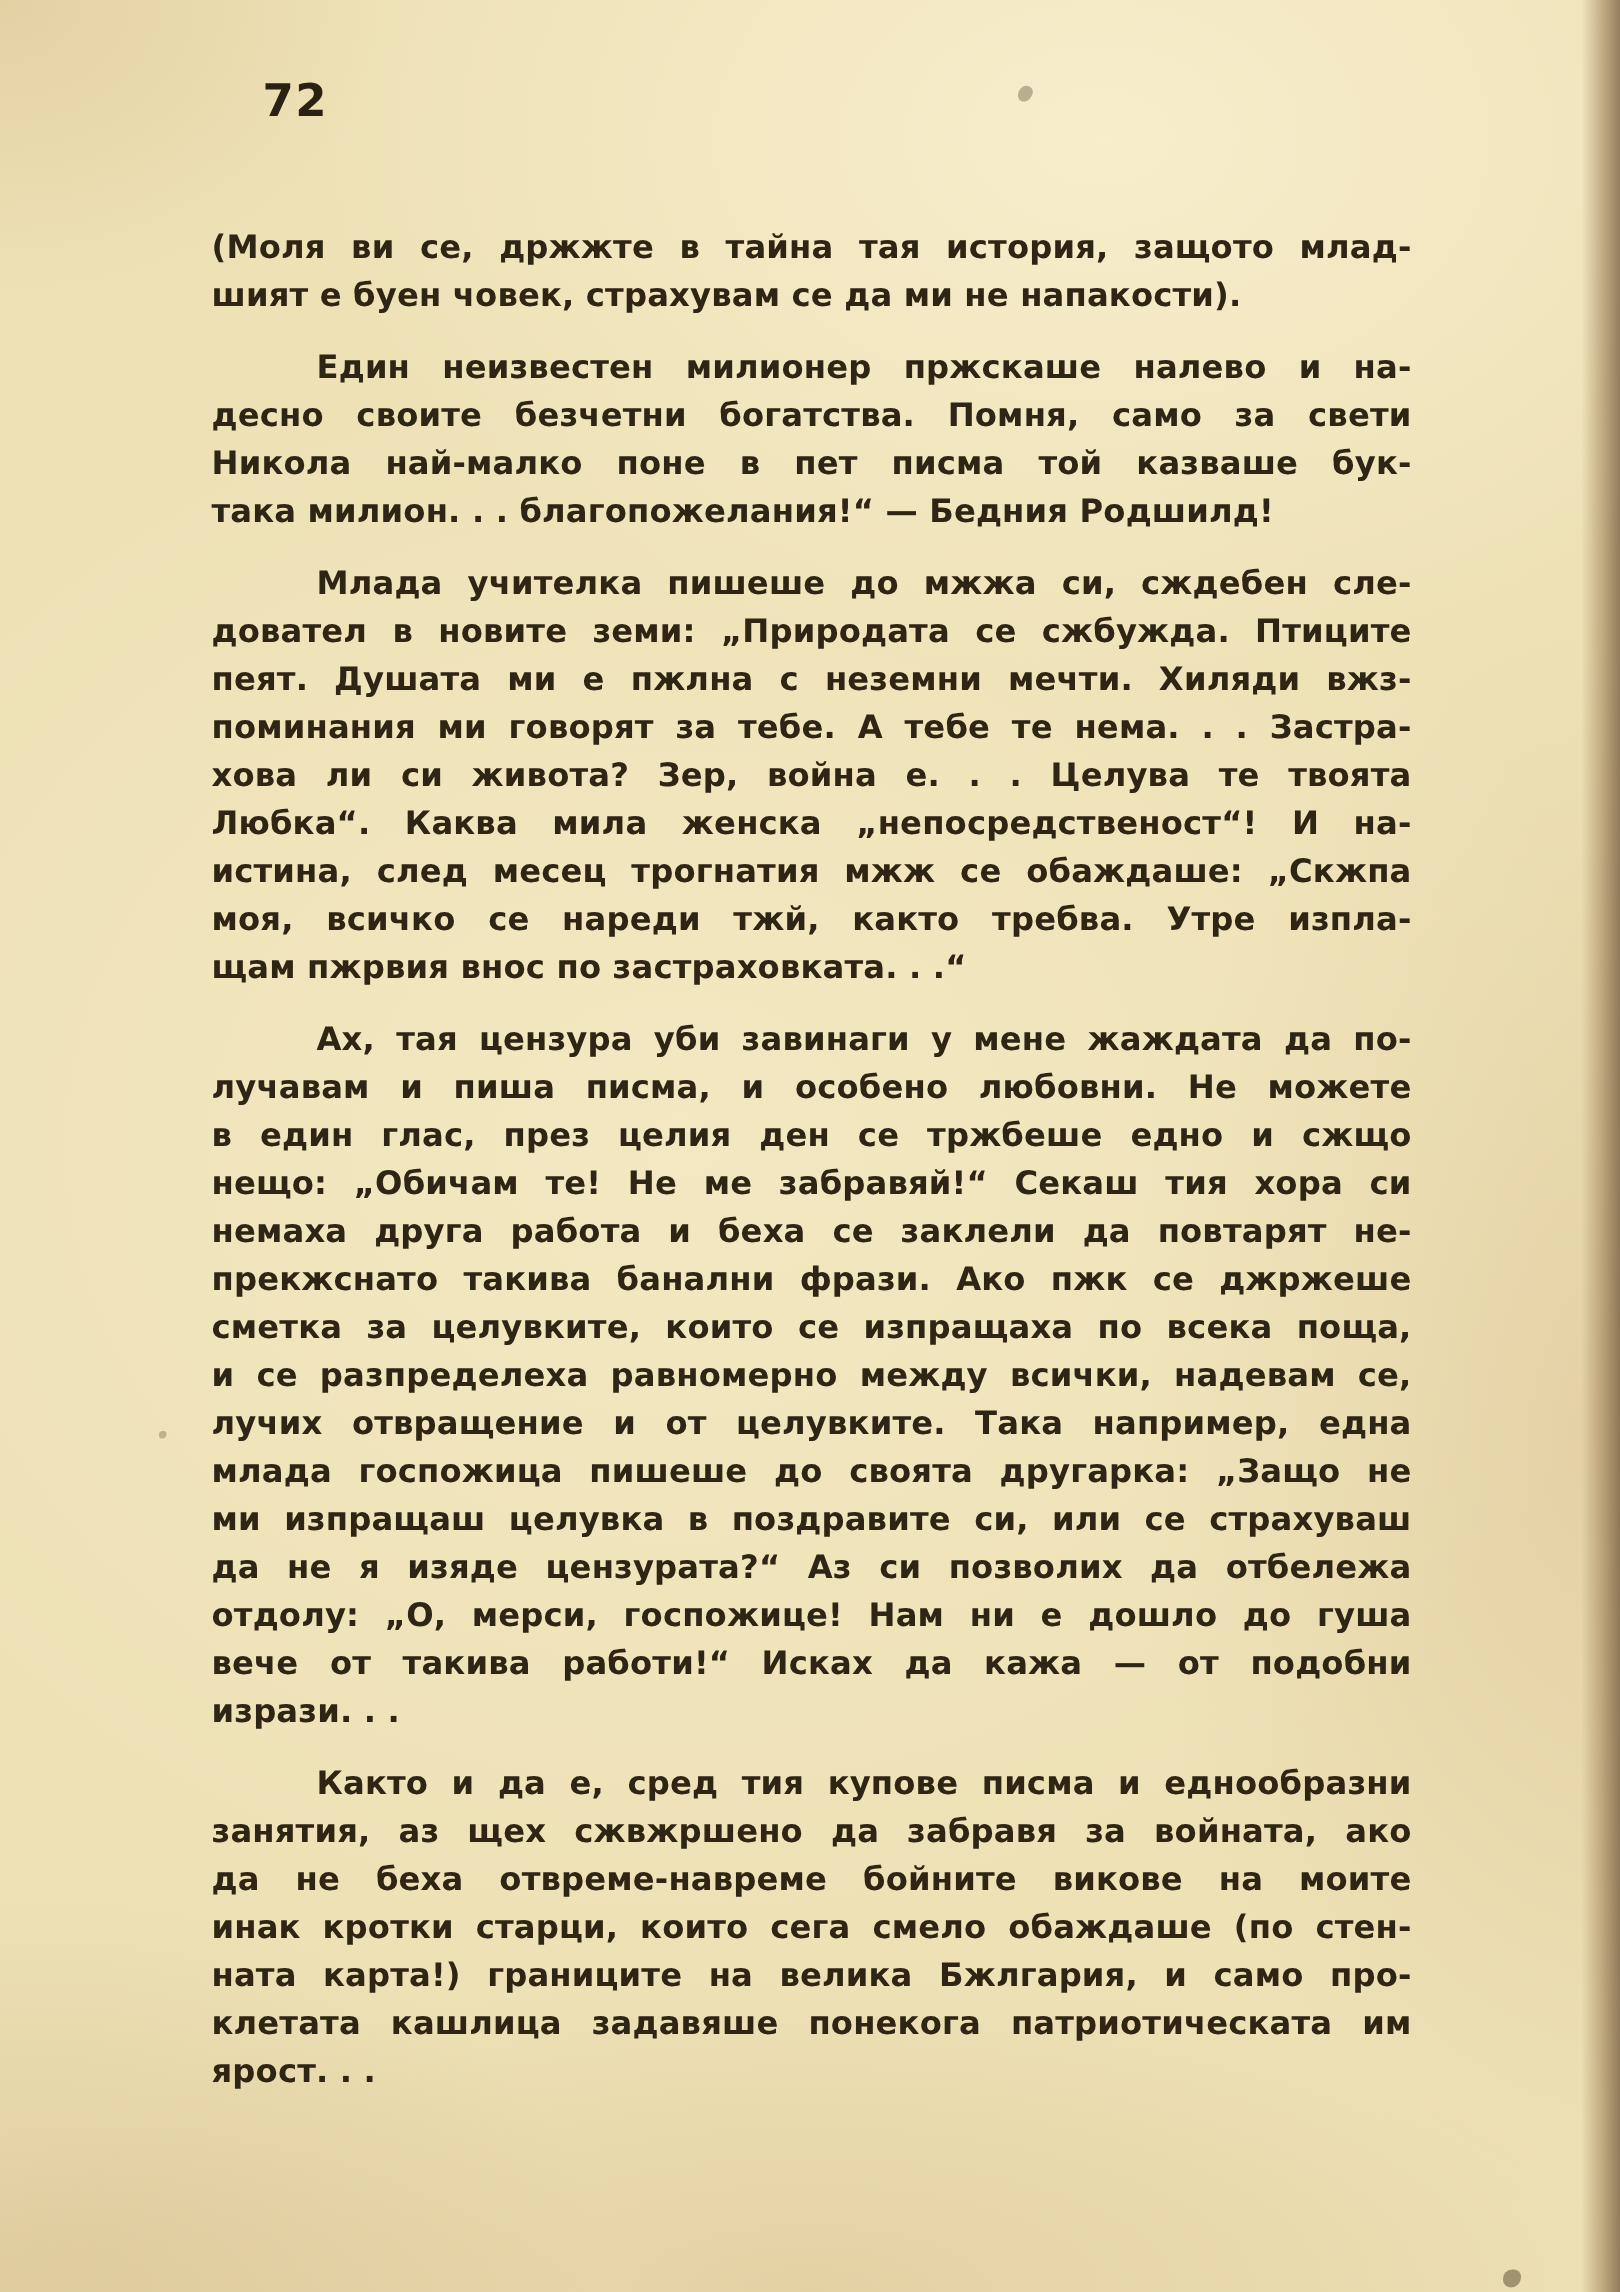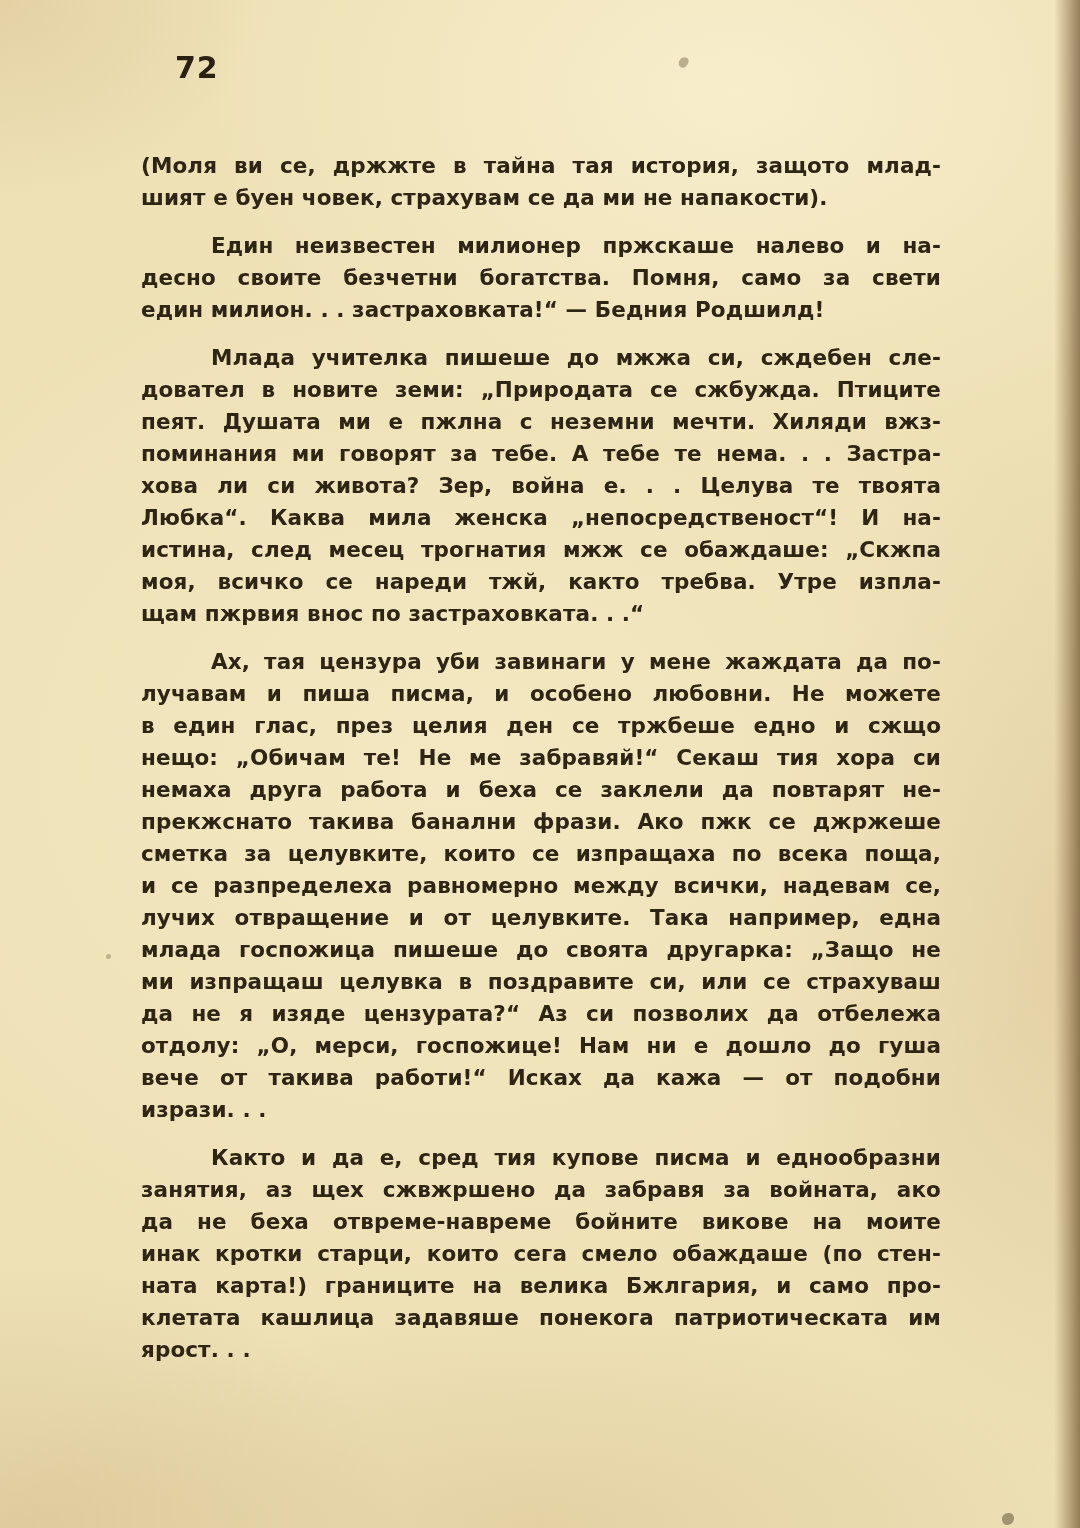--- a/index.html
+++ b/index.html
@@ -82,21 +82,22 @@
   <div class="page-number">72</div>
 
   <div class="text-block" id="text-block">
       <div class="paragraph">
         <div class="line">(Моля ви се, држжте в тайна тая история, защото млад-</div>
         <div class="line last">шият е буен човек, страхувам се да ми не напакости).</div>
       </div>
       <div class="paragraph">
         <div class="line first-indent">Един неизвестен милионер пржскаше налево и на-</div>
         <div class="line">десно своите безчетни богатства. Помня, само за свети</div>
-        <div class="line last">един милион. . . застраховката!“ — Бедния Родшилд!</div>
+        <div class="line">Никола най-малко поне в пет писма той казваше бук-</div>
+        <div class="line last">така милион. . . благопожелания!“ — Бедния Родшилд!</div>
       </div>
       <div class="paragraph">
         <div class="line first-indent">Млада учителка пишеше до мжжа си, сждебен сле-</div>
         <div class="line">довател в новите земи: „Природата се сжбужда. Птиците</div>
         <div class="line">пеят. Душата ми е пжлна с неземни мечти. Хиляди вжз-</div>
         <div class="line">поминания ми говорят за тебе. А тебе те нема. . . Застра-</div>
         <div class="line">хова ли си живота? Зер, война е. . . Целува те твоята</div>
         <div class="line">Любка“. Каква мила женска „непосредственост“! И на-</div>
         <div class="line">истина, след месец трогнатия мжж се обаждаше: „Скжпа</div>
         <div class="line">моя, всичко се нареди тжй, както требва. Утре изпла-</div>

